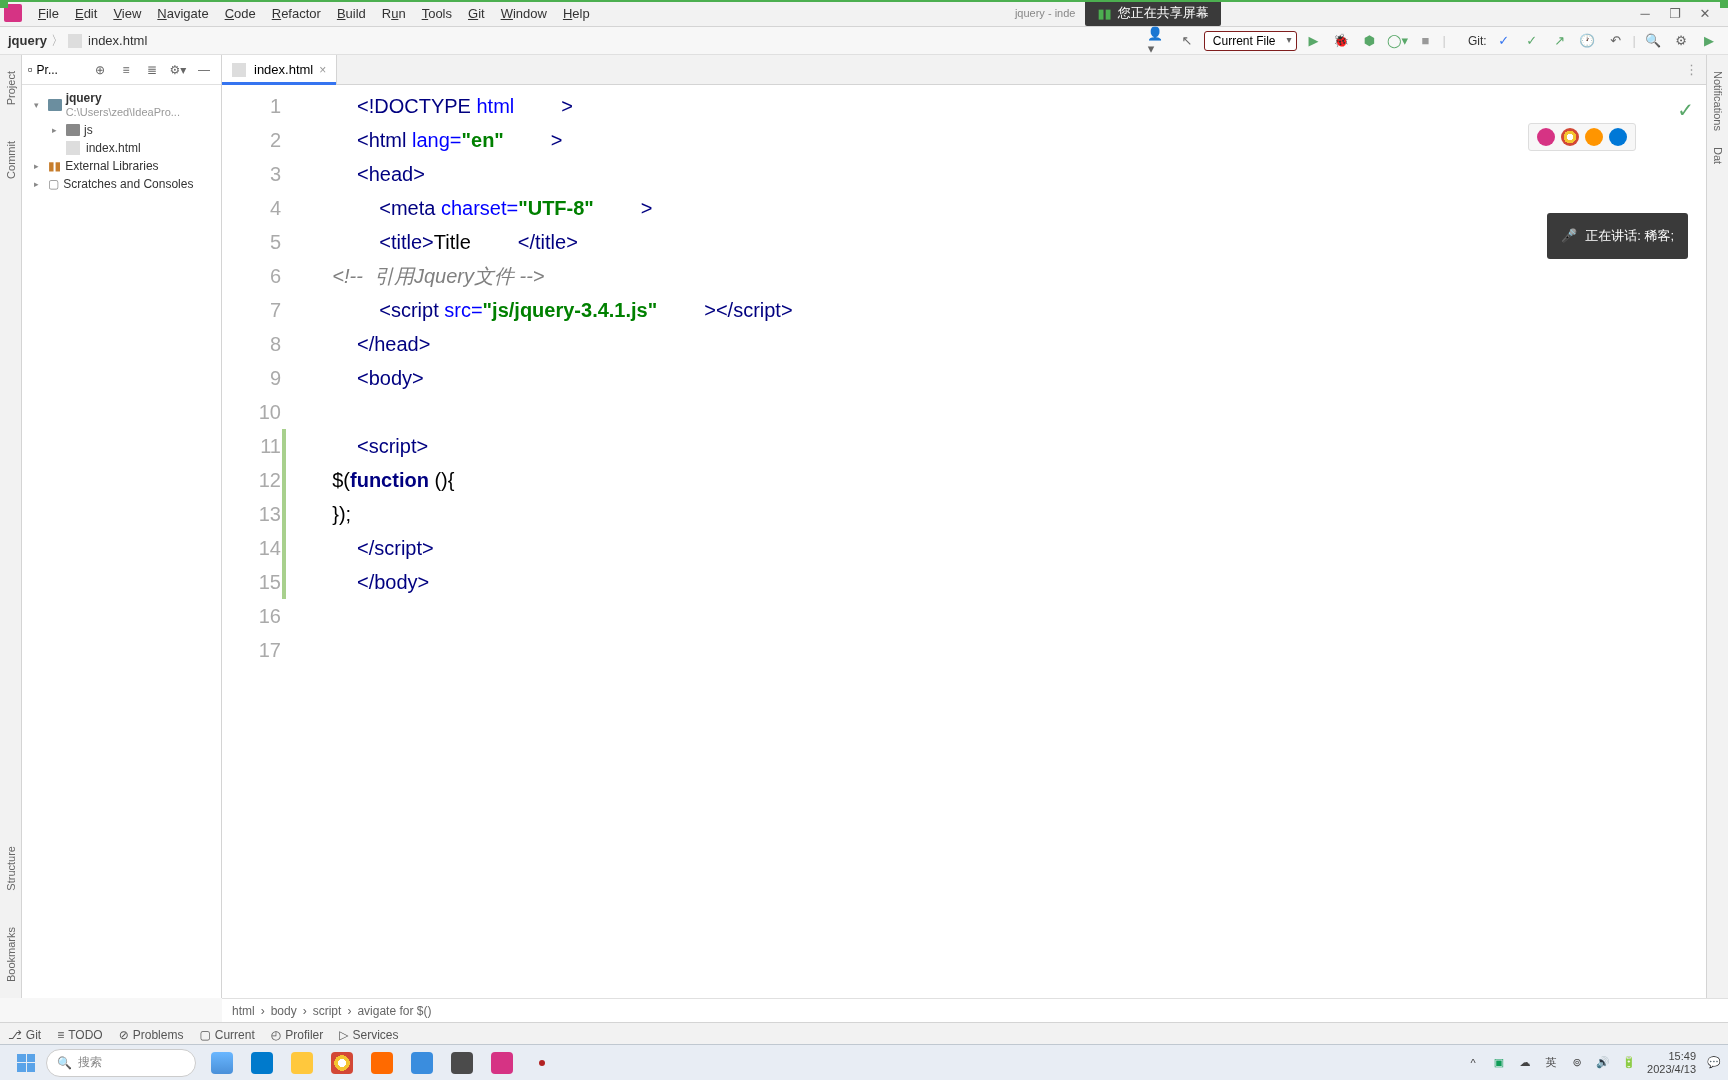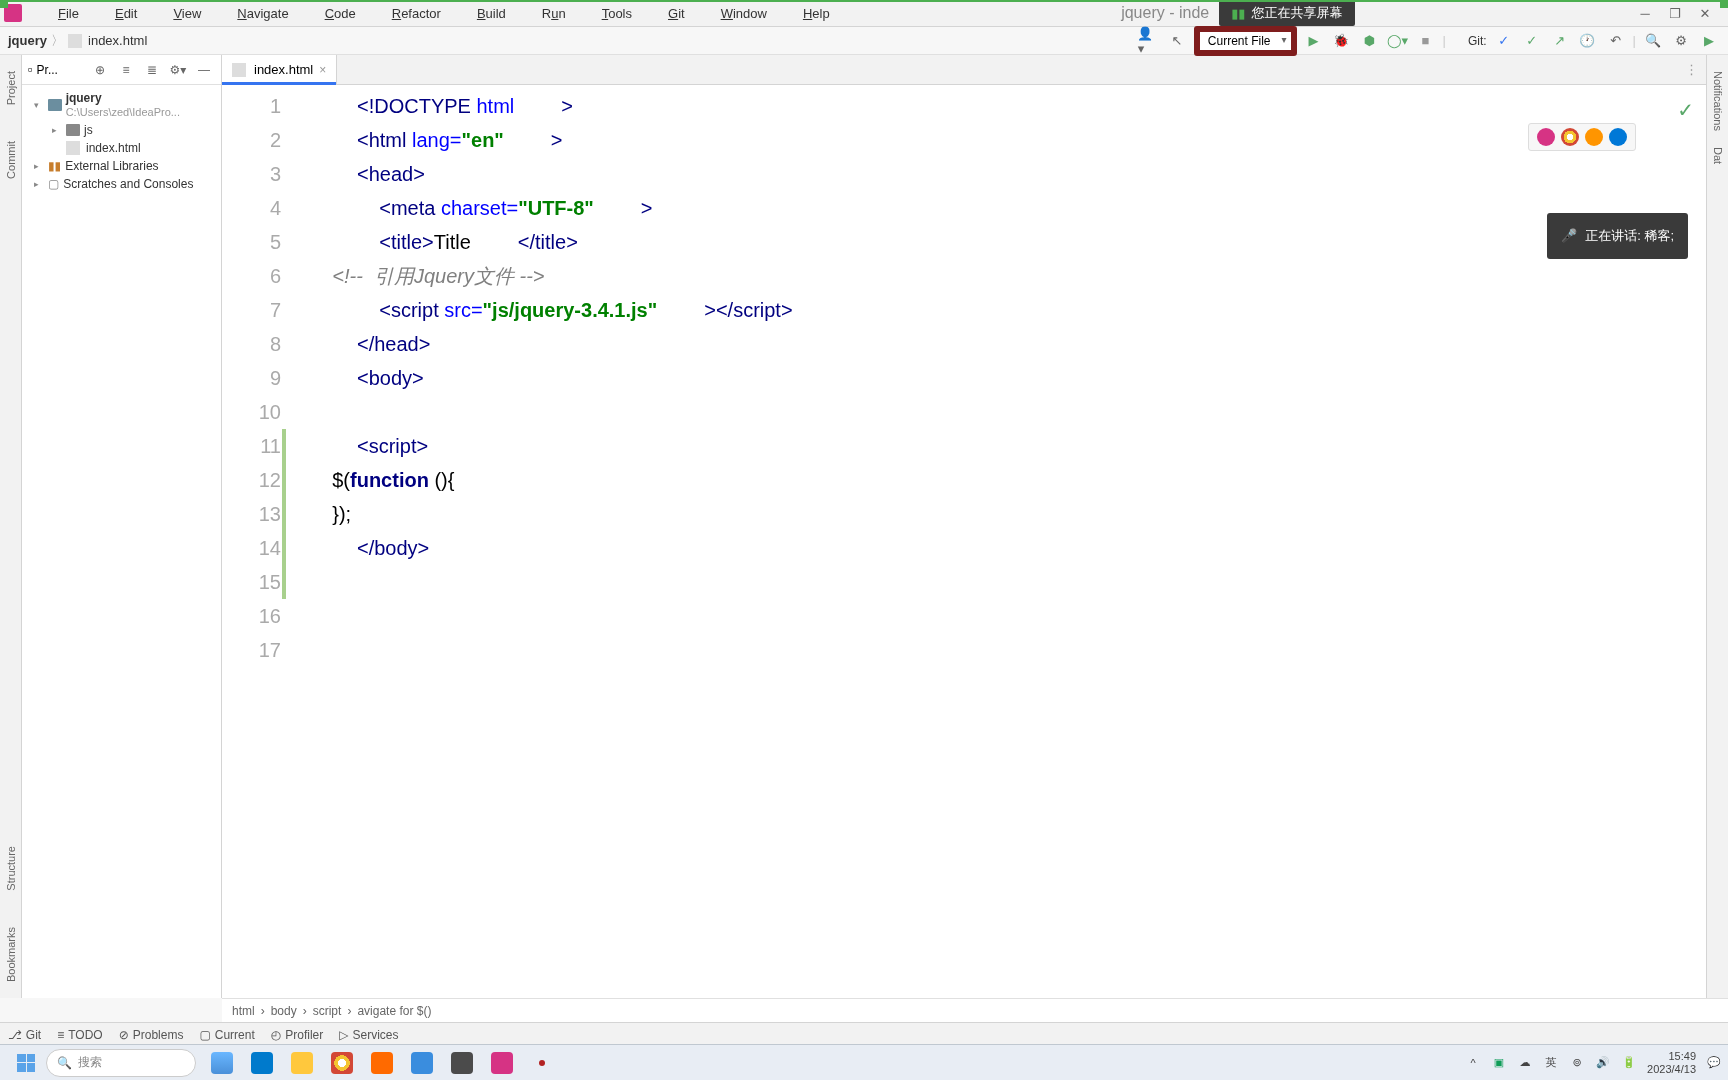--- a/index.html
+++ b/index.html
@@ -19,21 +19,20 @@
     }
 
     
     .menubar {
       height: 27px;
       background: #f2f2f2;
       border-bottom: 1px solid #d4d4d4;
       display: flex;
       align-items: center;
       padding: 0 4px;
-      gap: 20px;
     }
 
     .app-icon {
       width: 18px;
       height: 18px;
       background: #d63384;
       border-radius: 2px;
       margin-right: 8px;
     }
 
@@ -51,21 +50,21 @@
     .menubar-center {
       flex: 1;
       display: flex;
       justify-content: center;
       align-items: center;
       gap: 10px;
     }
 
     .title-text {
       color: #888;
-      font-size: 16px;
+      font-size: 11px;
     }
 
     .sharing-badge {
       background: #3a3a3a;
       color: #fff;
       padding: 4px 12px;
       border-radius: 2px;
       display: flex;
       align-items: center;
       gap: 6px;
@@ -134,21 +133,21 @@
       width: 22px;
       height: 22px;
       display: flex;
       align-items: center;
       justify-content: center;
       cursor: pointer;
       color: #666;
     }
 
     .run-config {
-      border: 6px solid #7f1d1d;
+      border: 1px solid #7f1d1d;
       padding: 2px 20px 2px 8px;
       border-radius: 3px;
       background: #fff;
       font-size: 12px;
       position: relative;
     }
 
     .run-config::after {
       content: "▾";
       position: absolute;
@@ -761,20 +760,21 @@
         <div class="code-line">    <span class="tag">&lt;meta </span><span class="attr">charset=</span><span class="val">"UTF-8"</span><span class="tag">&gt;</span></div>
         <div class="code-line">    <span class="tag">&lt;title&gt;</span>Title<span class="tag">&lt;/title&gt;</span></div>
         <div class="code-line">    <span class="comment">&lt;!--  引用Jquery文件 --&gt;</span></div>
         <div class="code-line">    <span class="tag">&lt;script </span><span class="attr">src=</span><span class="val">"js/jquery-3.4.1.js"</span><span class="tag">&gt;&lt;/script&gt;</span></div>
         <div class="code-line"><span class="tag">&lt;/head&gt;</span></div>
         <div class="code-line"><span class="tag">&lt;body&gt;</span></div>
         <div class="code-line"></div>
         <div class="code-line"><span class="tag">&lt;script&gt;</span></div>
         <div class="code-line">    $(<span class="kw">function </span>(){</div>
         <div class="code-line">    });</div>
+        <div class="code-line"><span class="tag">&lt;/script&gt;</span></div>
         <div class="code-line"><span class="tag">&lt;/body&gt;</span></div>
       </div>
     </div>
   </div>
 
   <div class="right-vbar">
     <div class="vbar-label">Notifications</div>
     <div class="vbar-label">Dat</div>
   </div>
 </div>

